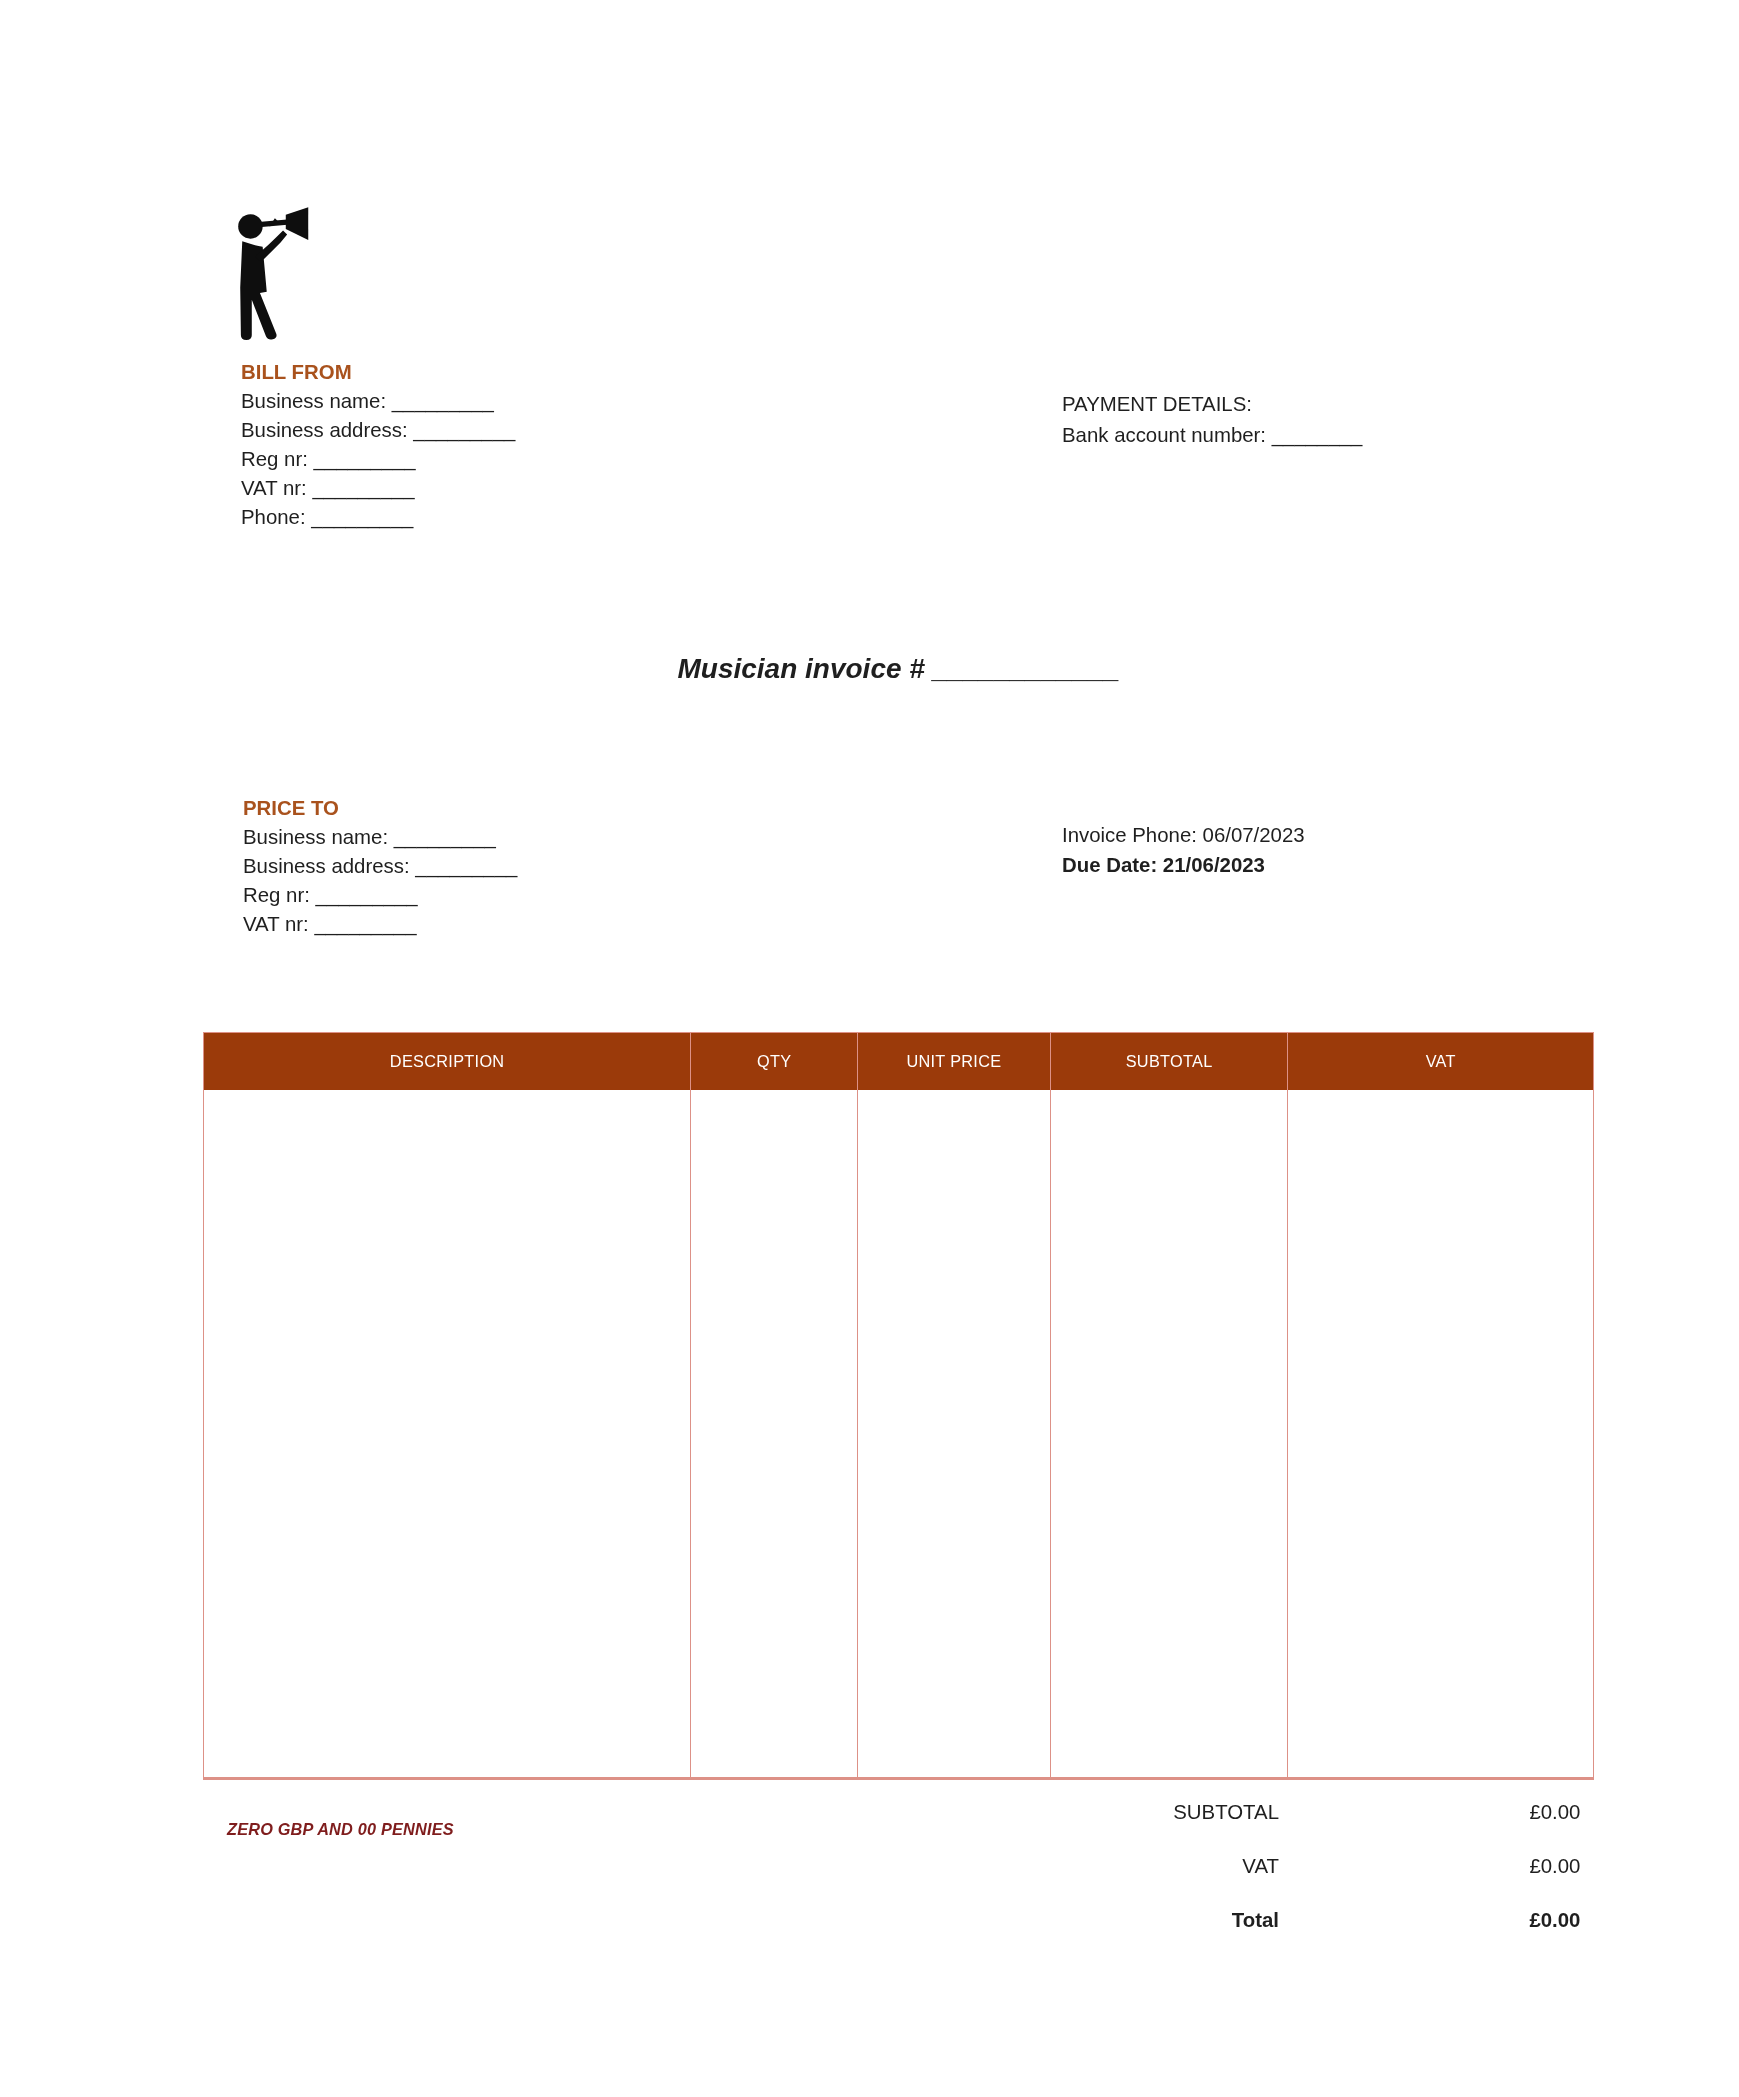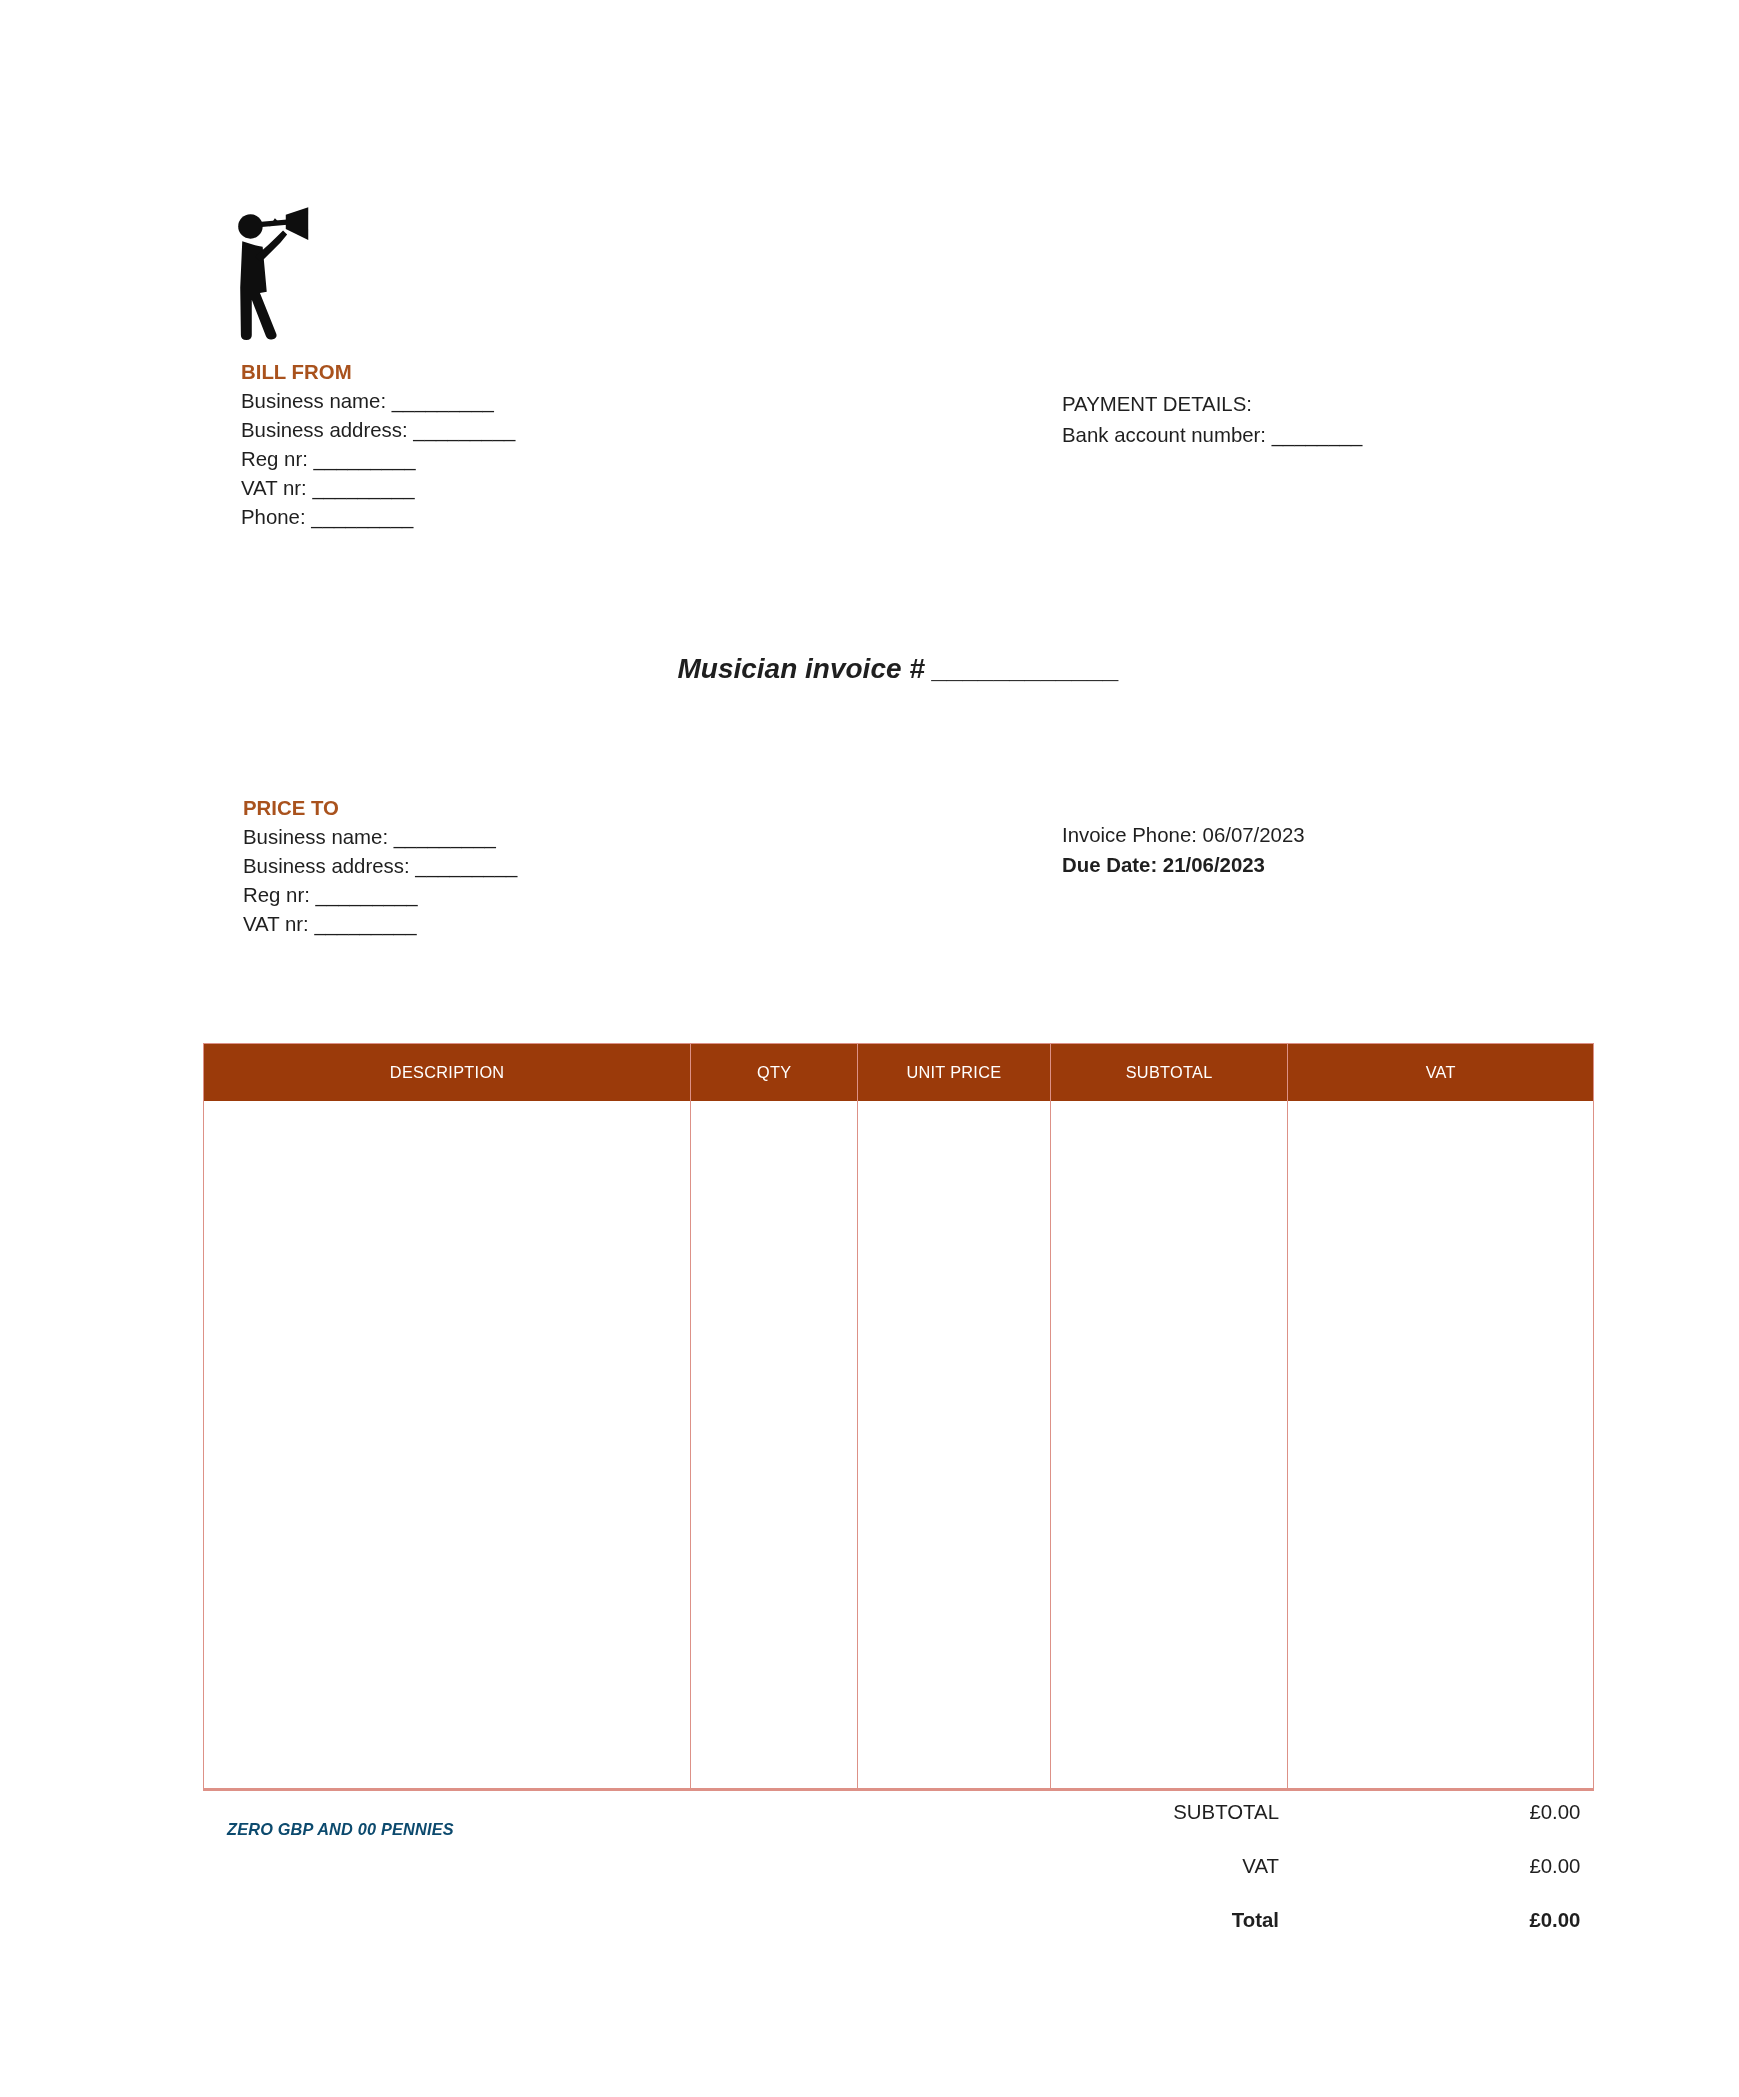--- a/index.html
+++ b/index.html
@@ -41,21 +41,20 @@
     font-style: italic;
     white-space: nowrap;
   }
 
   
   .invoice-table {
     position: absolute;
     left: 203px; top: 1032px; width: 1391px;
     border: 1.4px solid #dd9187;
     border-bottom: 3.4px solid #dd9187;
-    margin-top: 11px;
   }
   .t-row { display: flex; width: 100%; }
   .t-header { background: #9b3a0a; color: #ffffff; height: 57px; }
   .t-header .t-cell {
     display: flex; align-items: center; justify-content: center;
     font-size: 16.3px; letter-spacing: 0.3px;
   }
   .t-body { height: 687px; background: #ffffff; }
   .t-cell { height: 100%; }
   .t-cell + .t-cell { border-left: 1.4px solid #dd9187; }
@@ -73,21 +72,21 @@
   .totals-row .t-value { flex: 1; text-align: right; padding-right: 13.6px; }
   .totals-row.bold { font-weight: bold; }
 
   
   .amount-words {
     position: absolute;
     left: 227px; top: 1820px;
     font-size: 16.3px;
     font-weight: bold;
     font-style: italic;
-    color: #0c4a6e;
+    color: #7f1d1d;
     letter-spacing: 0.2px;
   }
 </style>
 </head>
 <body>
 
 <div class="page">
 
   <div class="logo">
     <svg viewBox="0 0 130 200" width="89" height="136" xmlns="http://www.w3.org/2000/svg">

